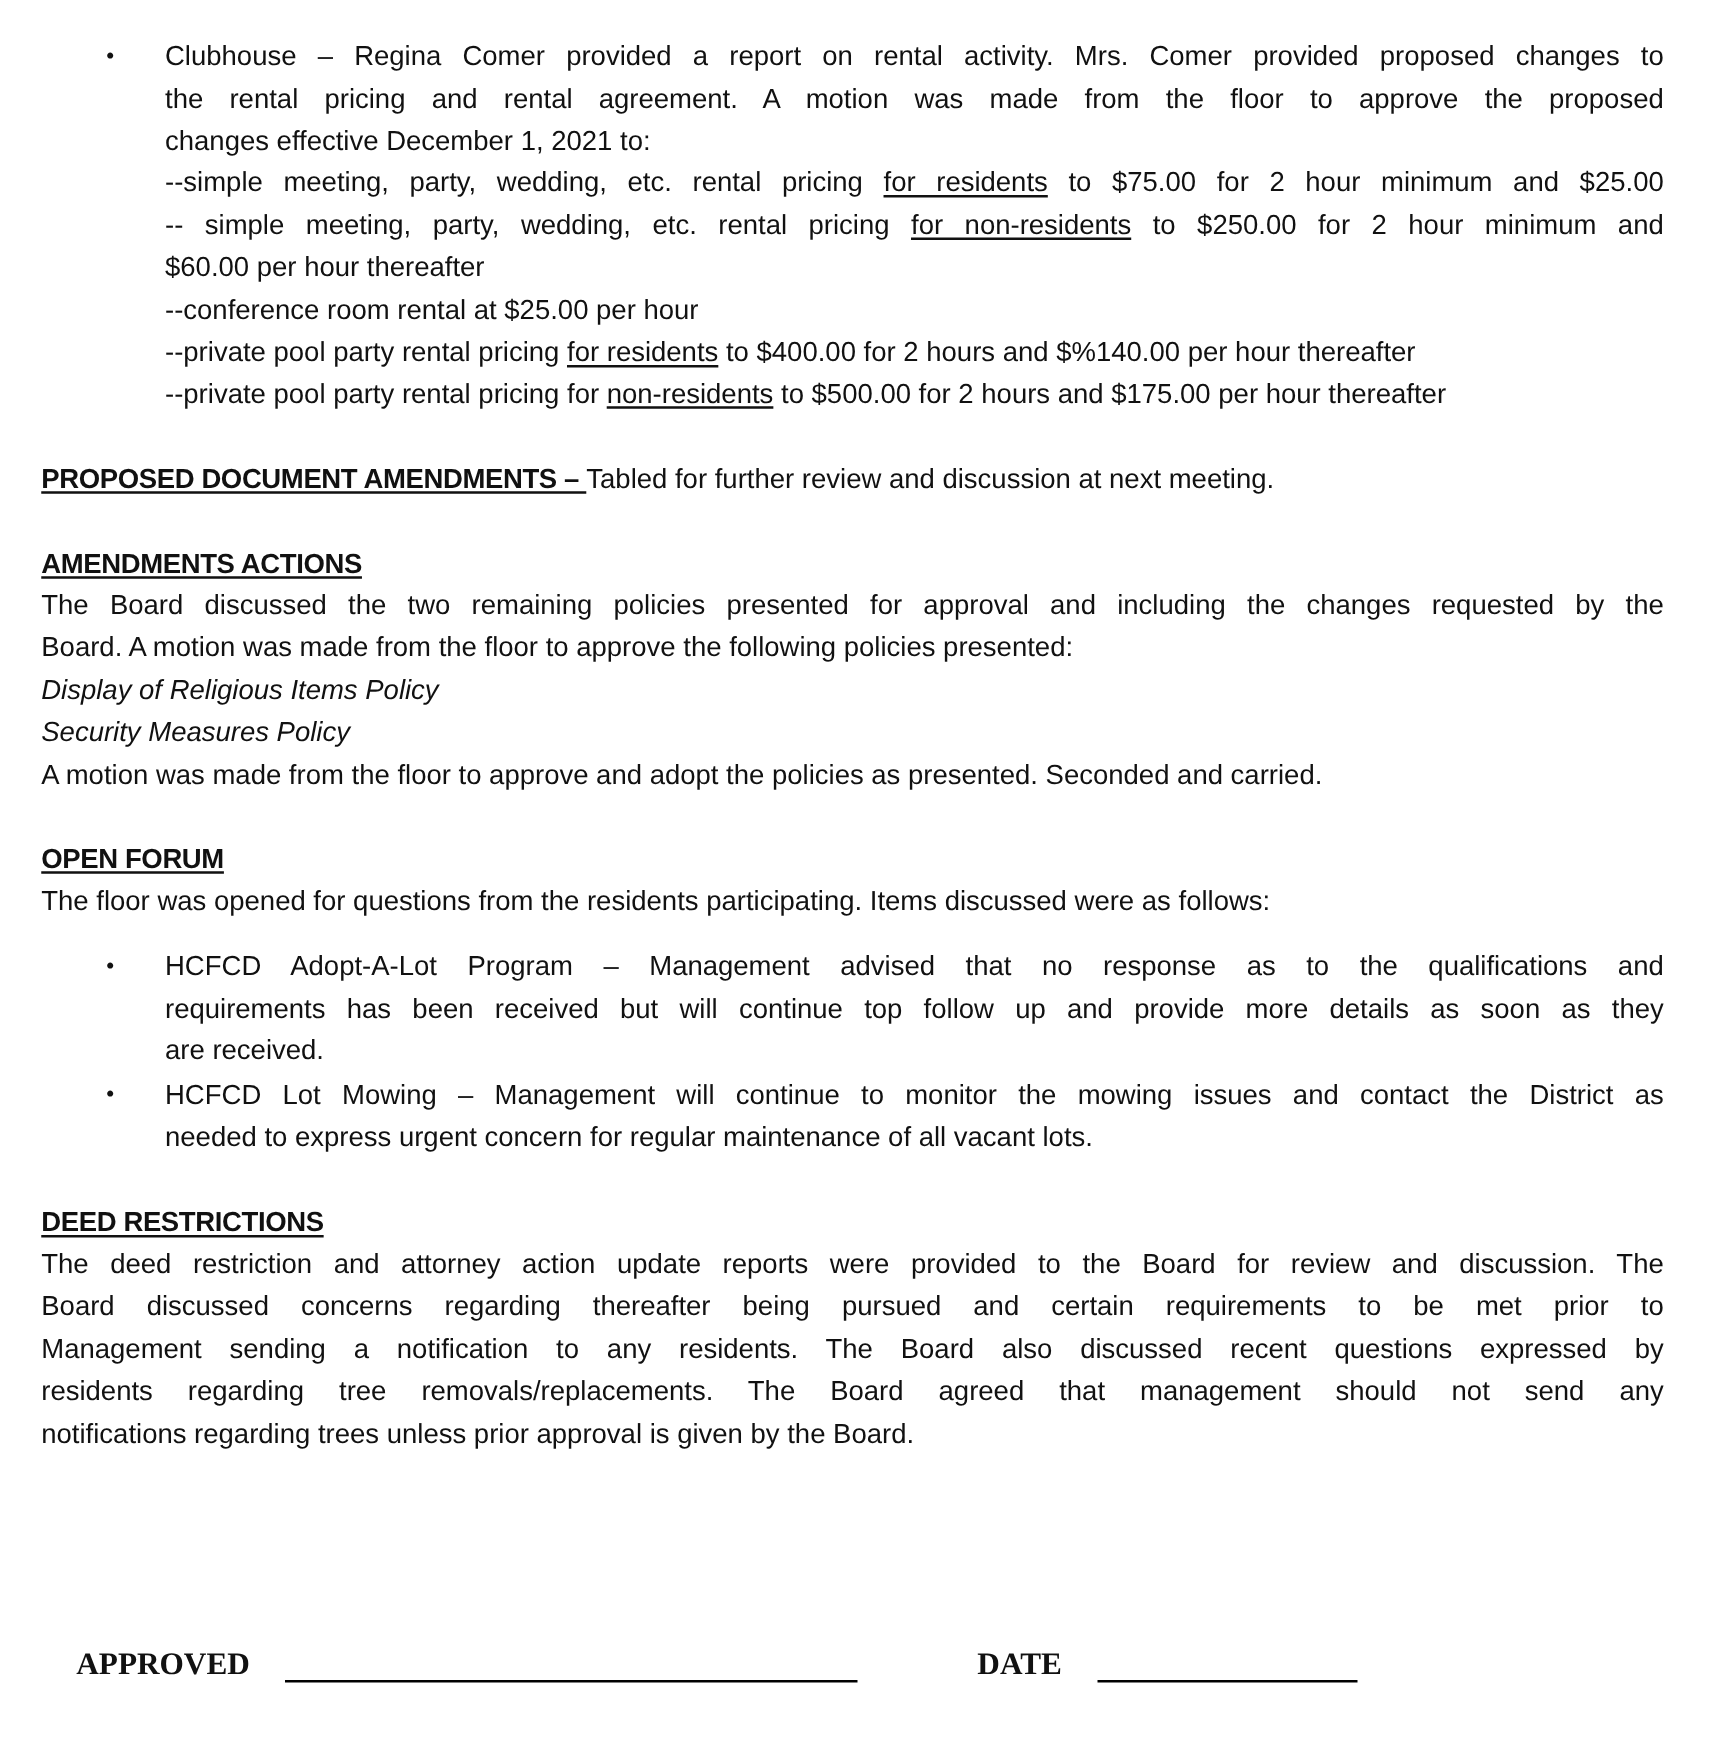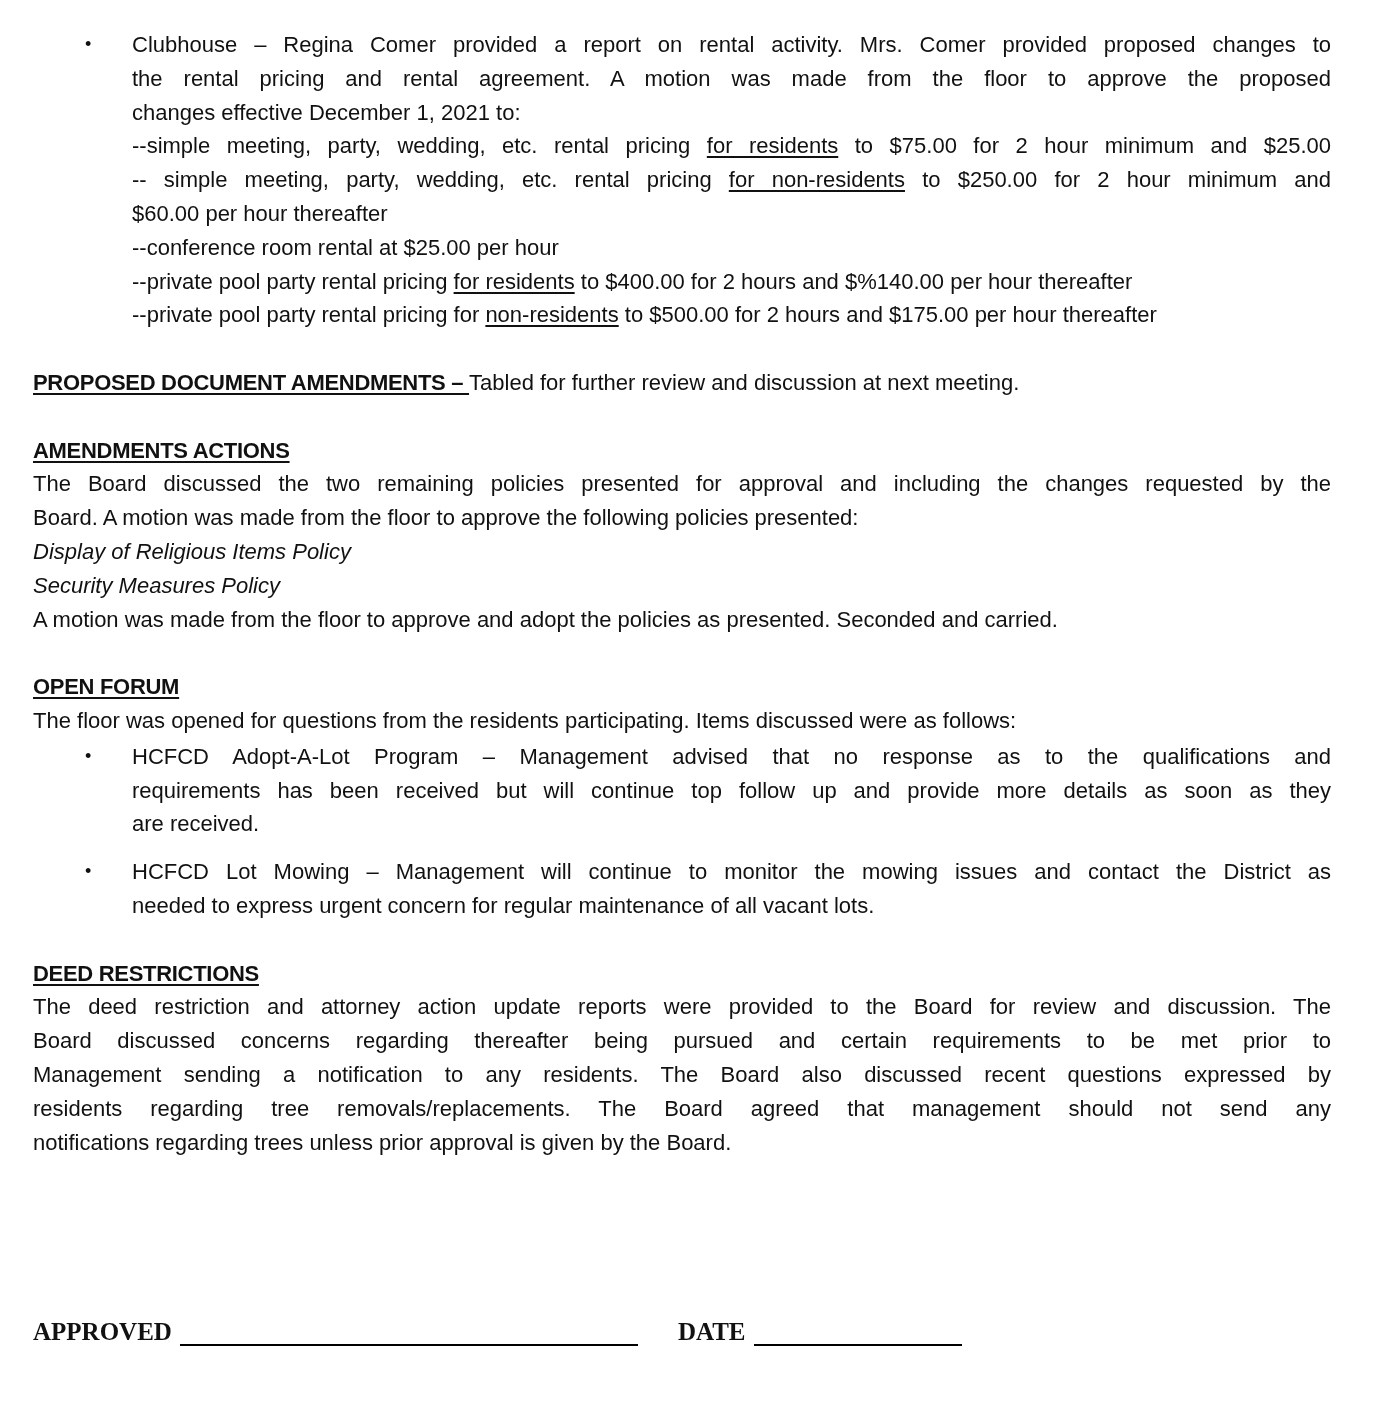--- a/index.html
+++ b/index.html
@@ -12,21 +12,21 @@
     .page { position: absolute; left: 33px; top: 28px; width: 1298px; }
     .line { height: 33.8px; line-height: 33.8px; white-space: nowrap; position: relative; }
     .just { text-align: justify; text-align-last: justify; white-space: normal; overflow: hidden; }
     .indent { padding-left: 99px; }
     .bullet { position: absolute; left: 52px; top: 0; font-size: 18px; }
     .u { text-decoration: underline; text-underline-offset: 3px; }
     .hd { font-weight: bold; text-decoration: underline; text-underline-offset: 3px; letter-spacing: -0.3px; }
     .it { font-style: italic; }
     .gap { height: 33.8px; }
     .sig { position: absolute; left: 33px; top: 1318px; font-family: "Liberation Serif", "DejaVu Serif", serif; font-weight: bold; font-size: 25px; }
-    .sig span { display: inline-block; vertical-align: bottom; }
+    .sig span { display: inline-block; vertical-align: bottom; margin-left: 28px; }
     .sigline { border-bottom: 2.5px solid #000; height: 24px; margin-left: 8px; }
     p, div { margin: 0; }
   </style>
 </head>
 <body>
 
 <div class="page">
 
   <div>
     <div class="line just indent"><span class="bullet">•</span><span>Clubhouse – Regina Comer provided a report on rental activity. Mrs. Comer provided proposed changes to</span></div>
@@ -52,24 +52,24 @@
     <div class="line">Board. A motion was made from the floor to approve the following policies presented:</div>
     <div class="line it">Display of Religious Items Policy</div>
     <div class="line it">Security Measures Policy</div>
     <div class="line">A motion was made from the floor to approve and adopt the policies as presented. Seconded and carried.</div>
   </div>
 
   <div class="gap"></div>
 
   <div>
     <div class="line"><span class="hd">OPEN FORUM</span></div>
-    <div class="line" style="margin-bottom:2px">The floor was opened for questions from the residents participating. Items discussed were as follows:</div>
+    <div class="line" style="margin-bottom:18px">The floor was opened for questions from the residents participating. Items discussed were as follows:</div>
     <div class="line just indent"><span class="bullet">•</span><span>HCFCD Adopt-A-Lot Program – Management advised that no response as to the qualifications and</span></div>
     <div class="line just indent">requirements has been received but will continue top follow up and provide more details as soon as they</div>
-    <div class="line indent" style="margin-bottom:14px">are received.</div>
+    <div class="line indent" style="margin-bottom:2px">are received.</div>
     <div class="line just indent"><span class="bullet">•</span><span>HCFCD Lot Mowing – Management will continue to monitor the mowing issues and contact the District as</span></div>
     <div class="line indent">needed to express urgent concern for regular maintenance of all vacant lots.</div>
   </div>
 
   <div class="gap"></div>
 
   <div>
     <div class="line"><span class="hd">DEED RESTRICTIONS</span></div>
     <div class="line just">The deed restriction and attorney action update reports were provided to the Board for review and discussion. The</div>
     <div class="line just">Board discussed concerns regarding thereafter being pursued and certain requirements to be met prior to</div>

